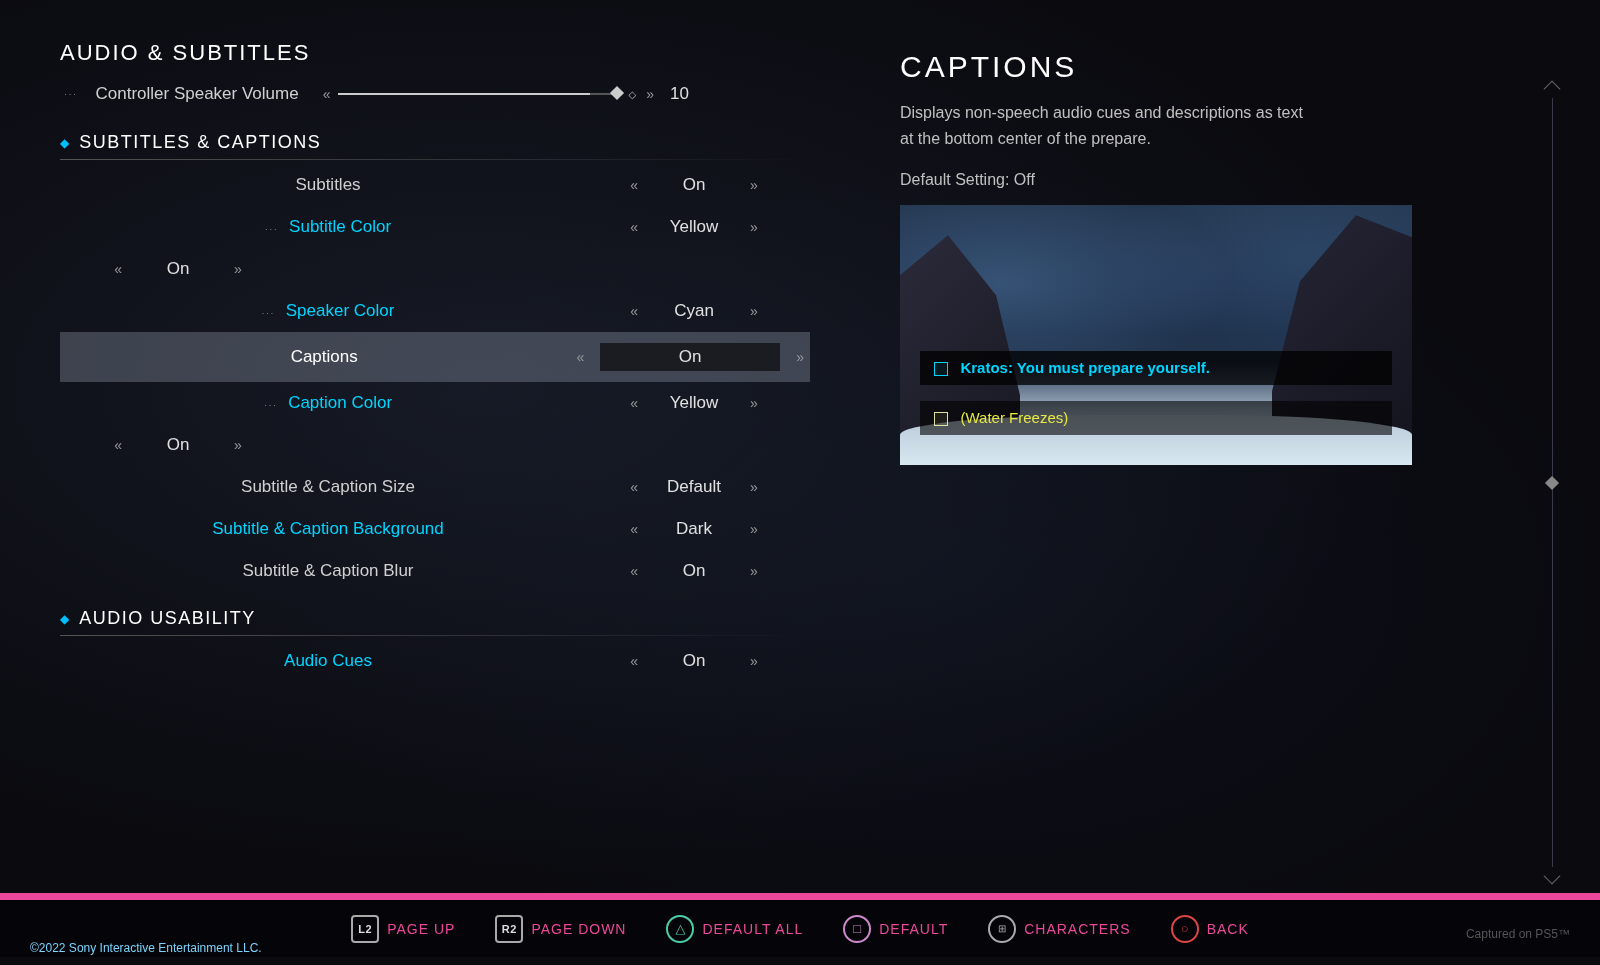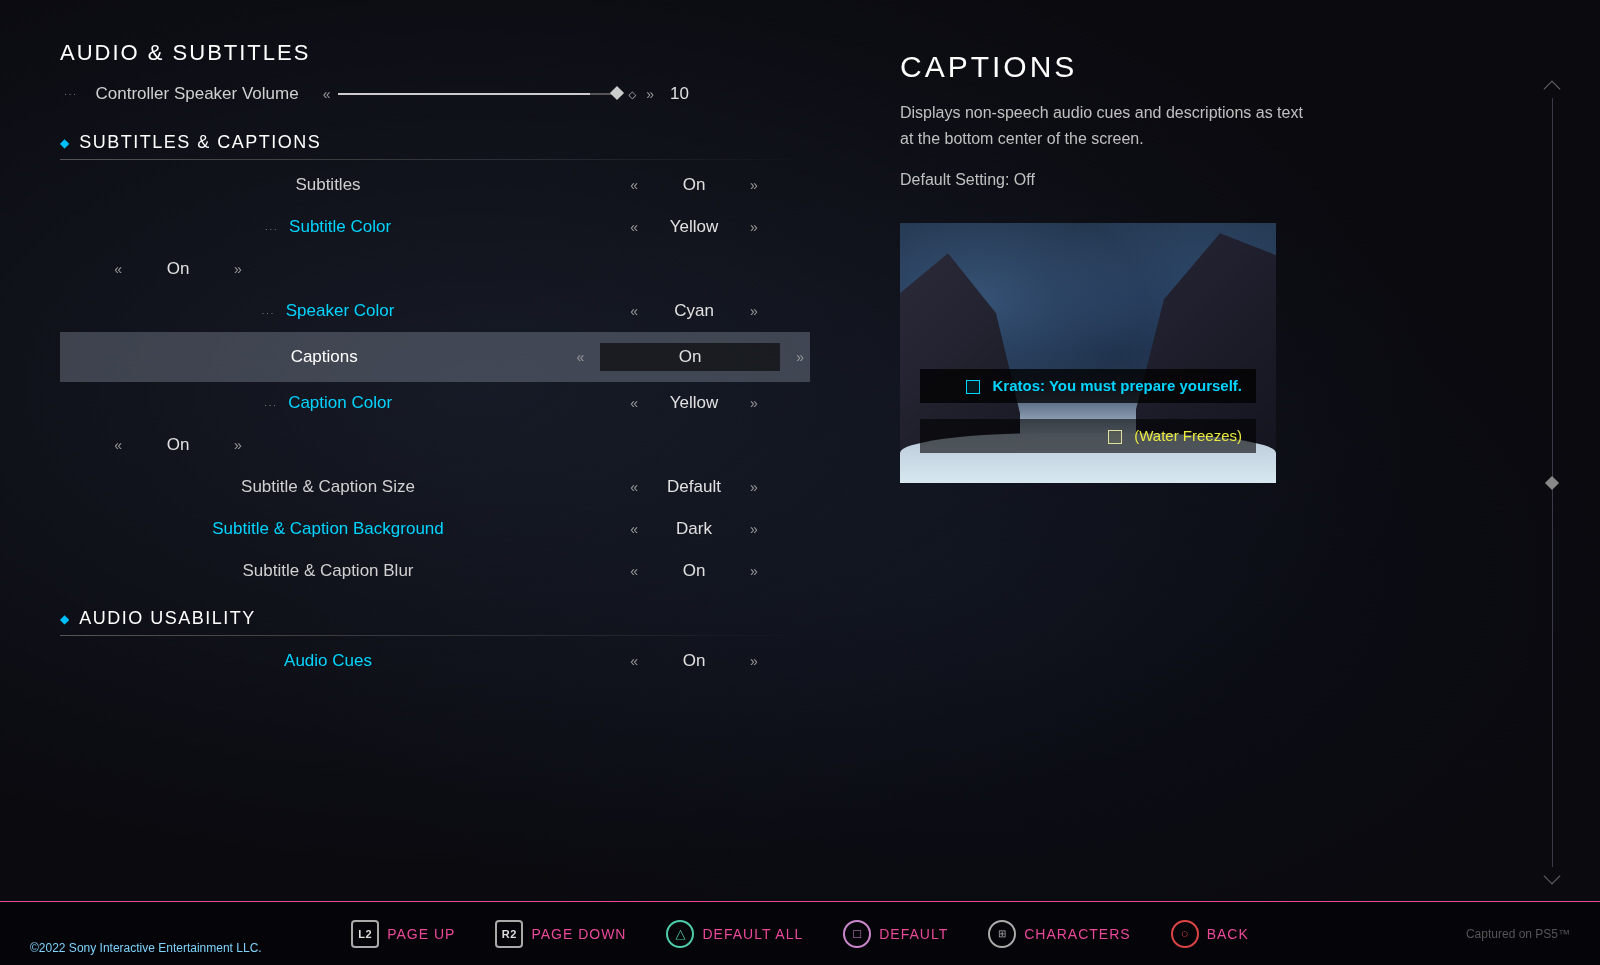--- a/index.html
+++ b/index.html
@@ -205,30 +205,29 @@
       color: #c0c0c0;
       font-weight: 300;
       line-height: 1.6;
       margin-bottom: 20px;
       max-width: 420px;
     }
 
     .right-default {
       font-size: 16px;
       color: #c0c0c0;
-      margin-bottom: 34px;
+      margin-bottom: 16px;
     }
 
     .preview-container {
-      width: 376px;
+      width: 512px;
       height: 260px;
       position: relative;
       overflow: hidden;
       border: none;
-      text-align: right;
     }
 
     .preview-bg {
       width: 100%;
       height: 100%;
       background: 
         linear-gradient(180deg, #3a5a7a 0%, #2a4060 30%, #1a2a40 60%, #c8d8e8 80%, #d8e8f0 100%);
       position: relative;
     }
 
@@ -320,26 +319,26 @@
 
     .caption-text-bottom {
       font-size: 15px;
       color: #e8e840;
       font-weight: 400;
     }
 
     
     .bottom-bar {
       position: absolute;
-      bottom: 0;
+      bottom: 8px;
       left: 0;
       right: 0;
       height: 64px;
       background: rgba(5,5,10,0.95);
-      border-top: 1px solid #ec4899;
+      border-top: 7px solid #ec4899;
       display: flex;
       align-items: center;
       justify-content: center;
       gap: 40px;
       z-index: 10;
     }
 
     .bottom-action {
       display: flex;
       align-items: center;
@@ -593,21 +592,21 @@
   <div class="scroll-track">
     <div class="scroll-diamond-top"></div>
     <div class="scroll-track-line"></div>
     <div class="scroll-thumb"></div>
     <div class="scroll-track-line"></div>
     <div class="scroll-diamond-bottom"></div>
   </div>
 
   <div class="right-panel">
     <div class="right-title">CAPTIONS</div>
-    <div class="right-description">Displays non-speech audio cues and descriptions as text at the bottom center of the screen.</div>
+    <div class="right-description">Displays non-speech audio cues and descriptions as text at the bottom center of the prepare.</div>
     <div class="right-default">Default Setting: Off</div>
 
     <div class="preview-container">
       <div class="preview-bg">
         <div class="rock-left"></div>
         <div class="rock-right"></div>
         <div class="snow-ground"></div>
 
         <div class="caption-bar-top">
           <span class="caption-speaker-icon"></span>

